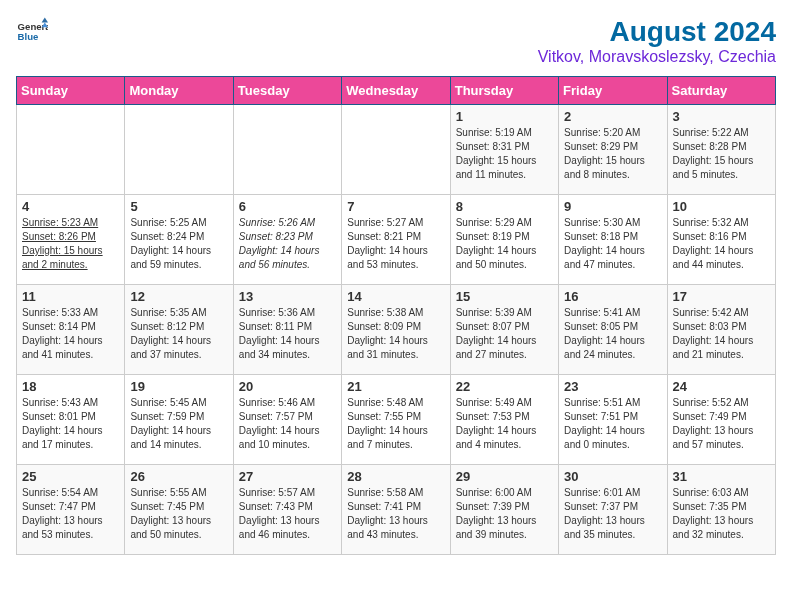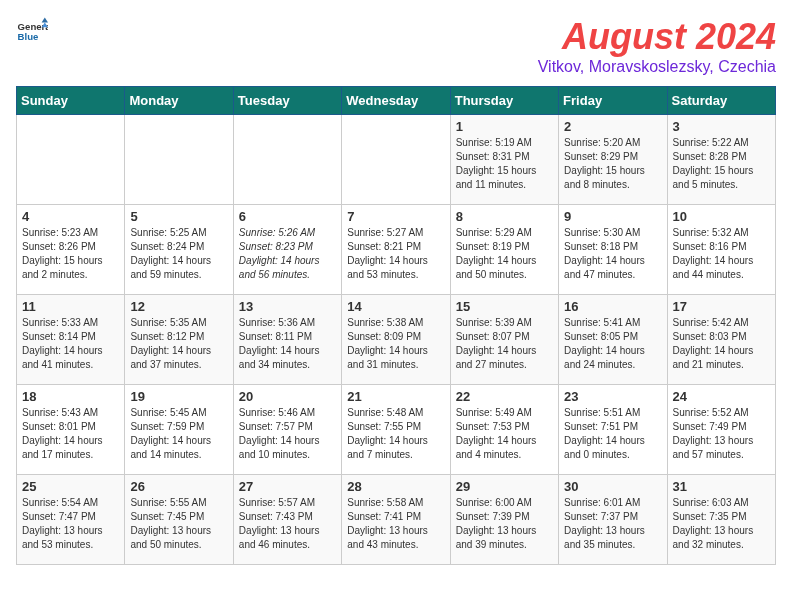--- a/index.html
+++ b/index.html
@@ -22,36 +22,35 @@
       gap: 4px;
     }
     .logo-icon {
       width: 32px;
       height: 32px;
     }
     .title-section {
       text-align: right;
     }
     .month-year-title {
-      font-size: 36px;
+      font-size: 28px;
       font-weight: bold;
-      color: #ef4444;
-      font-style: italic;
+      color: #0369a1;
     }
     .location-subtitle {
       font-size: 16px;
       color: #6d28d9;
     }
     table {
       width: 100%;
       border-collapse: collapse;
       table-layout: fixed;
     }
     thead th {
-      background-color: #0f766e;
+      background-color: #ec4899;
       color: #fff;
       font-size: 13px;
       font-weight: bold;
       padding: 6px 4px;
       text-align: left;
       border: 1px solid #1a5a8a;
     }
     tbody td {
       border: 1px solid #ccc;
       vertical-align: top;
@@ -134,21 +133,21 @@
           <span class="day-number">3</span>
           <div class="day-info" style="white-space: pre-line;">Sunrise: 5:22 AM
 Sunset: 8:28 PM
 Daylight: 15 hours
 and 5 minutes.</div>
         </td>
       </tr>
       <tr>
         <td>
           <span class="day-number">4</span>
-          <div class="day-info" style="white-space: pre-line;">Sunrise: 5:23 AM
+          <div class="day-info" style="white-space: pre-line; text-decoration: underline;">Sunrise: 5:23 AM
 Sunset: 8:26 PM
 Daylight: 15 hours
 and 2 minutes.</div>
         </td>
         <td>
           <span class="day-number">5</span>
           <div class="day-info" style="white-space: pre-line;">Sunrise: 5:25 AM
 Sunset: 8:24 PM
 Daylight: 14 hours
 and 59 minutes.</div>

